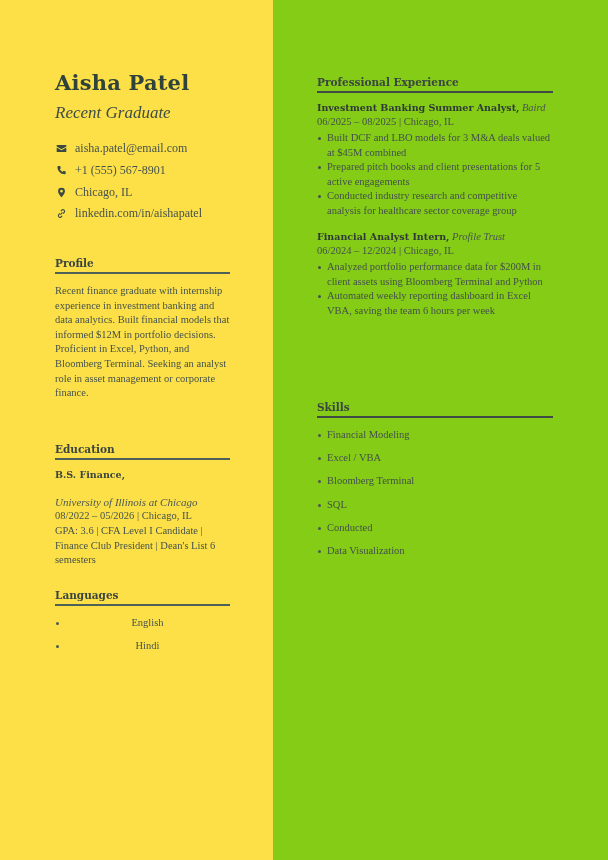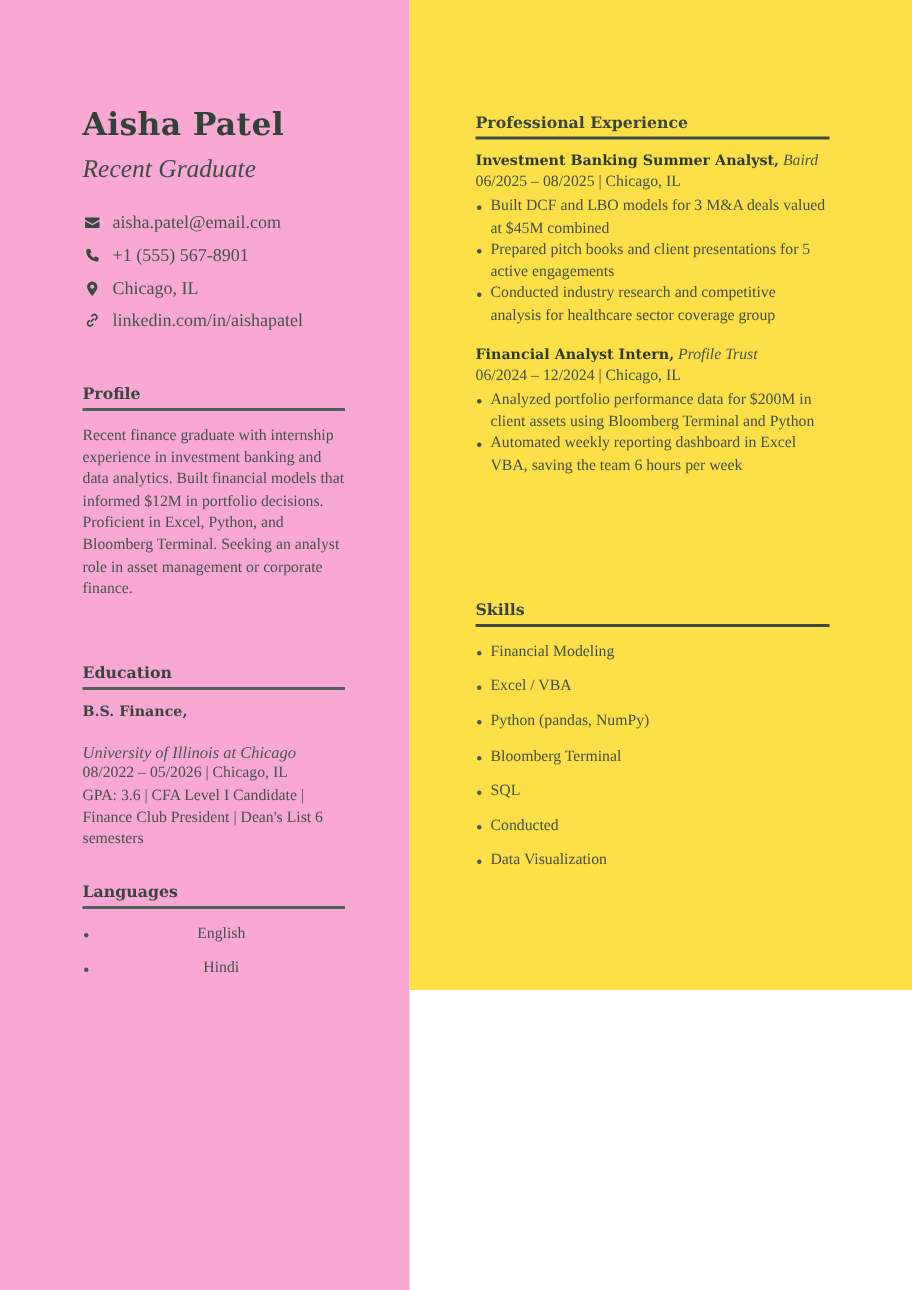--- a/index.html
+++ b/index.html
@@ -1,19 +1,19 @@
 <!DOCTYPE html>
 <html><head>
 <meta charset="utf-8">
 <style>
   * { box-sizing: border-box; margin: 0; padding: 0; }
   html, body { width: 608px; height: 860px; background: #ffffff; overflow: hidden; }
   body { font-family: "DejaVu Serif", "Liberation Serif", serif; color: #3a4540; position: relative; }
-  .sidebar { position: absolute; left: 0; top: 0; width: 273px; height: 860px; background: #f9a8d4; }
-  .main { position: absolute; left: 273px; top: 0; width: 335px; height: 660px; background: #fde047; }
+  .sidebar { position: absolute; left: 0; top: 0; width: 273px; height: 860px; background: #fde047; }
+  .main { position: absolute; left: 273px; top: 0; width: 335px; height: 860px; background: #84cc16; }
 
   .name { position: absolute; left: 55px; top: 70px; font-family: "DejaVu Serif", serif; font-weight: bold; font-size: 21px; color: #2f433a; letter-spacing: 0.2px; }
   .tagline { position: absolute; left: 55px; top: 103px; font-family: "Liberation Serif", serif; font-style: italic; font-size: 17px; color: #3d4d46; }
 
   .contact { position: absolute; left: 55px; top: 138px; width: 190px; }
   .contact-row { display: flex; align-items: center; height: 21.7px; font-family: "Liberation Serif", serif; font-size: 12px; color: #44524c; }
   .contact-row .ico { width: 12px; height: 12px; margin-right: 8px; display: inline-flex; align-items: center; justify-content: center; }
   .contact-row svg { width: 11px; height: 11px; fill: #3a4a43; }
 
   .sec-h { font-family: "DejaVu Serif", serif; font-weight: bold; font-size: 10.5px; color: #3a4540; padding-bottom: 3px; border-bottom: 2px solid #4a5e55; }
@@ -143,20 +143,19 @@
         <li>Automated weekly reporting dashboard in Excel VBA, saving the team 6 hours per week</li>
       </ul>
     </div>
   </div>
 
   <div class="main-sec" style="top:401px;">
     <div class="sec-h">Skills</div>
     <ul class="bul-list skills-list">
       <li>Financial Modeling</li>
       <li>Excel / VBA</li>
-      <li>Python (pandas, NumPy)</li>
       <li>Bloomberg Terminal</li>
       <li>SQL</li>
       <li>Conducted</li>
       <li>Data Visualization</li>
     </ul>
   </div>
 </div>
 
 </body></html>

